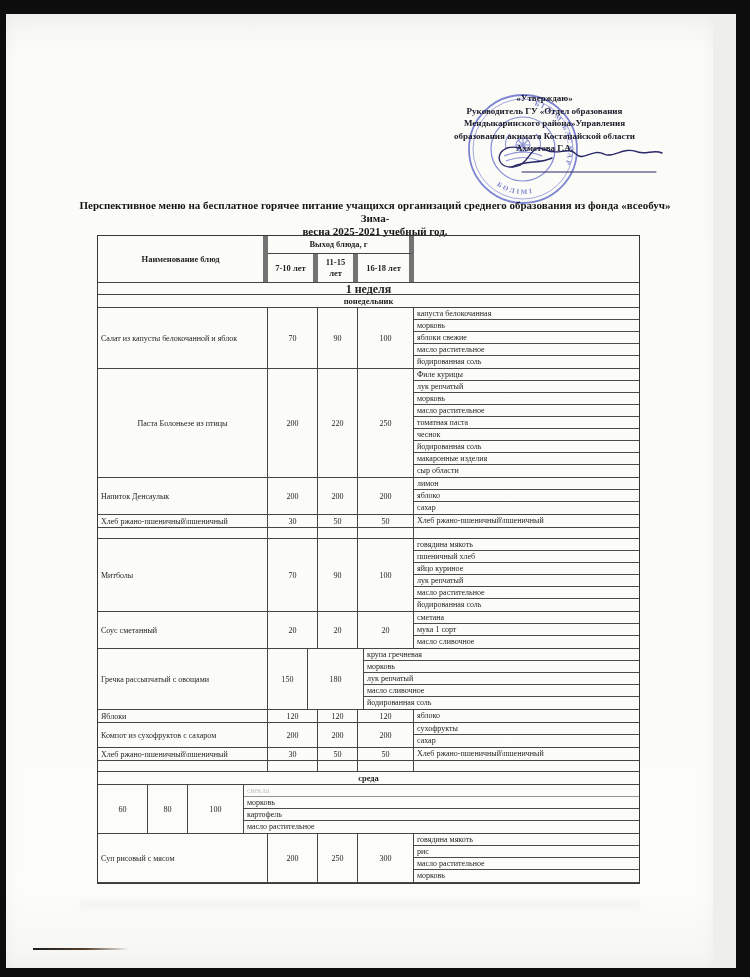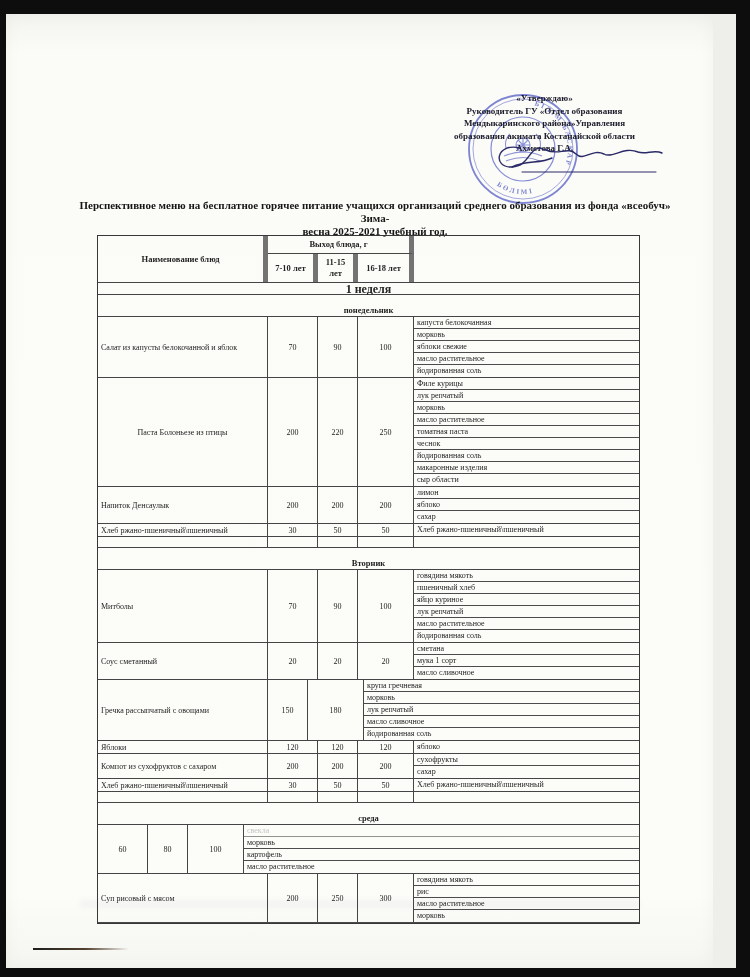--- a/index.html
+++ b/index.html
@@ -35,21 +35,21 @@
       text-align:center;padding:0 3px;}
   .th-name{grid-area:1/1/3/2}
   .th-out{grid-area:1/2/2/5;border-bottom:1px solid #454545}
   .th-ing{grid-area:1/5/3/6;border-right:none}
   .a1{grid-area:2/2/3/3}
   .a2{grid-area:2/3/3/4}
   .a3{grid-area:2/4/3/5}
 
   .week-row,.day-row{text-align:center;font-weight:bold;border-bottom:1px solid #454545;}
   .week-row{height:12px;line-height:12px;font-size:12px;text-align:center;}
-  .day-row{height:13px;line-height:13px;font-size:8.5px;margin-top:9px;}
+  .day-row{height:13px;line-height:13px;font-size:8.5px;}
 
   .dish-row{display:flex;border-bottom:1px solid #454545;}
   .dish-row:last-child{border-bottom:1px solid #4a4a4a;}
   .c{border-right:1px solid #454545;}
   .name{flex:0 0 170px;display:flex;align-items:center;padding-left:3px;}
   .name.center{justify-content:center;padding-left:0;text-align:center;}
   .val{flex:0 0 50px;display:flex;align-items:center;justify-content:center;}
   .val2{flex:0 0 40px;display:flex;align-items:center;justify-content:center;}
   .val3{flex:0 0 56px;display:flex;align-items:center;justify-content:center;}
   .ings{flex:1;border-right:none;display:flex;flex-direction:column;}
@@ -181,21 +181,20 @@
           <div class="ing">Хлеб ржано-пшеничный\пшеничный</div>
         </div>
       </div>
       <div class="dish-row spacer">
         <div class="c name"></div>
         <div class="c val"></div>
         <div class="c val2"></div>
         <div class="c val3"></div>
         <div class="c ings"></div>
       </div>
-      <div class="day-row">Вторник</div>
       <div class="dish-row">
         <div class="c name">Митболы</div>
         <div class="c val">70</div>
         <div class="c val2">90</div>
         <div class="c val3">100</div>
         <div class="c ings">
           <div class="ing">говядина мякоть</div>
           <div class="ing">пшеничный хлеб</div>
           <div class="ing">яйцо куриное</div>
           <div class="ing">лук репчатый</div>

